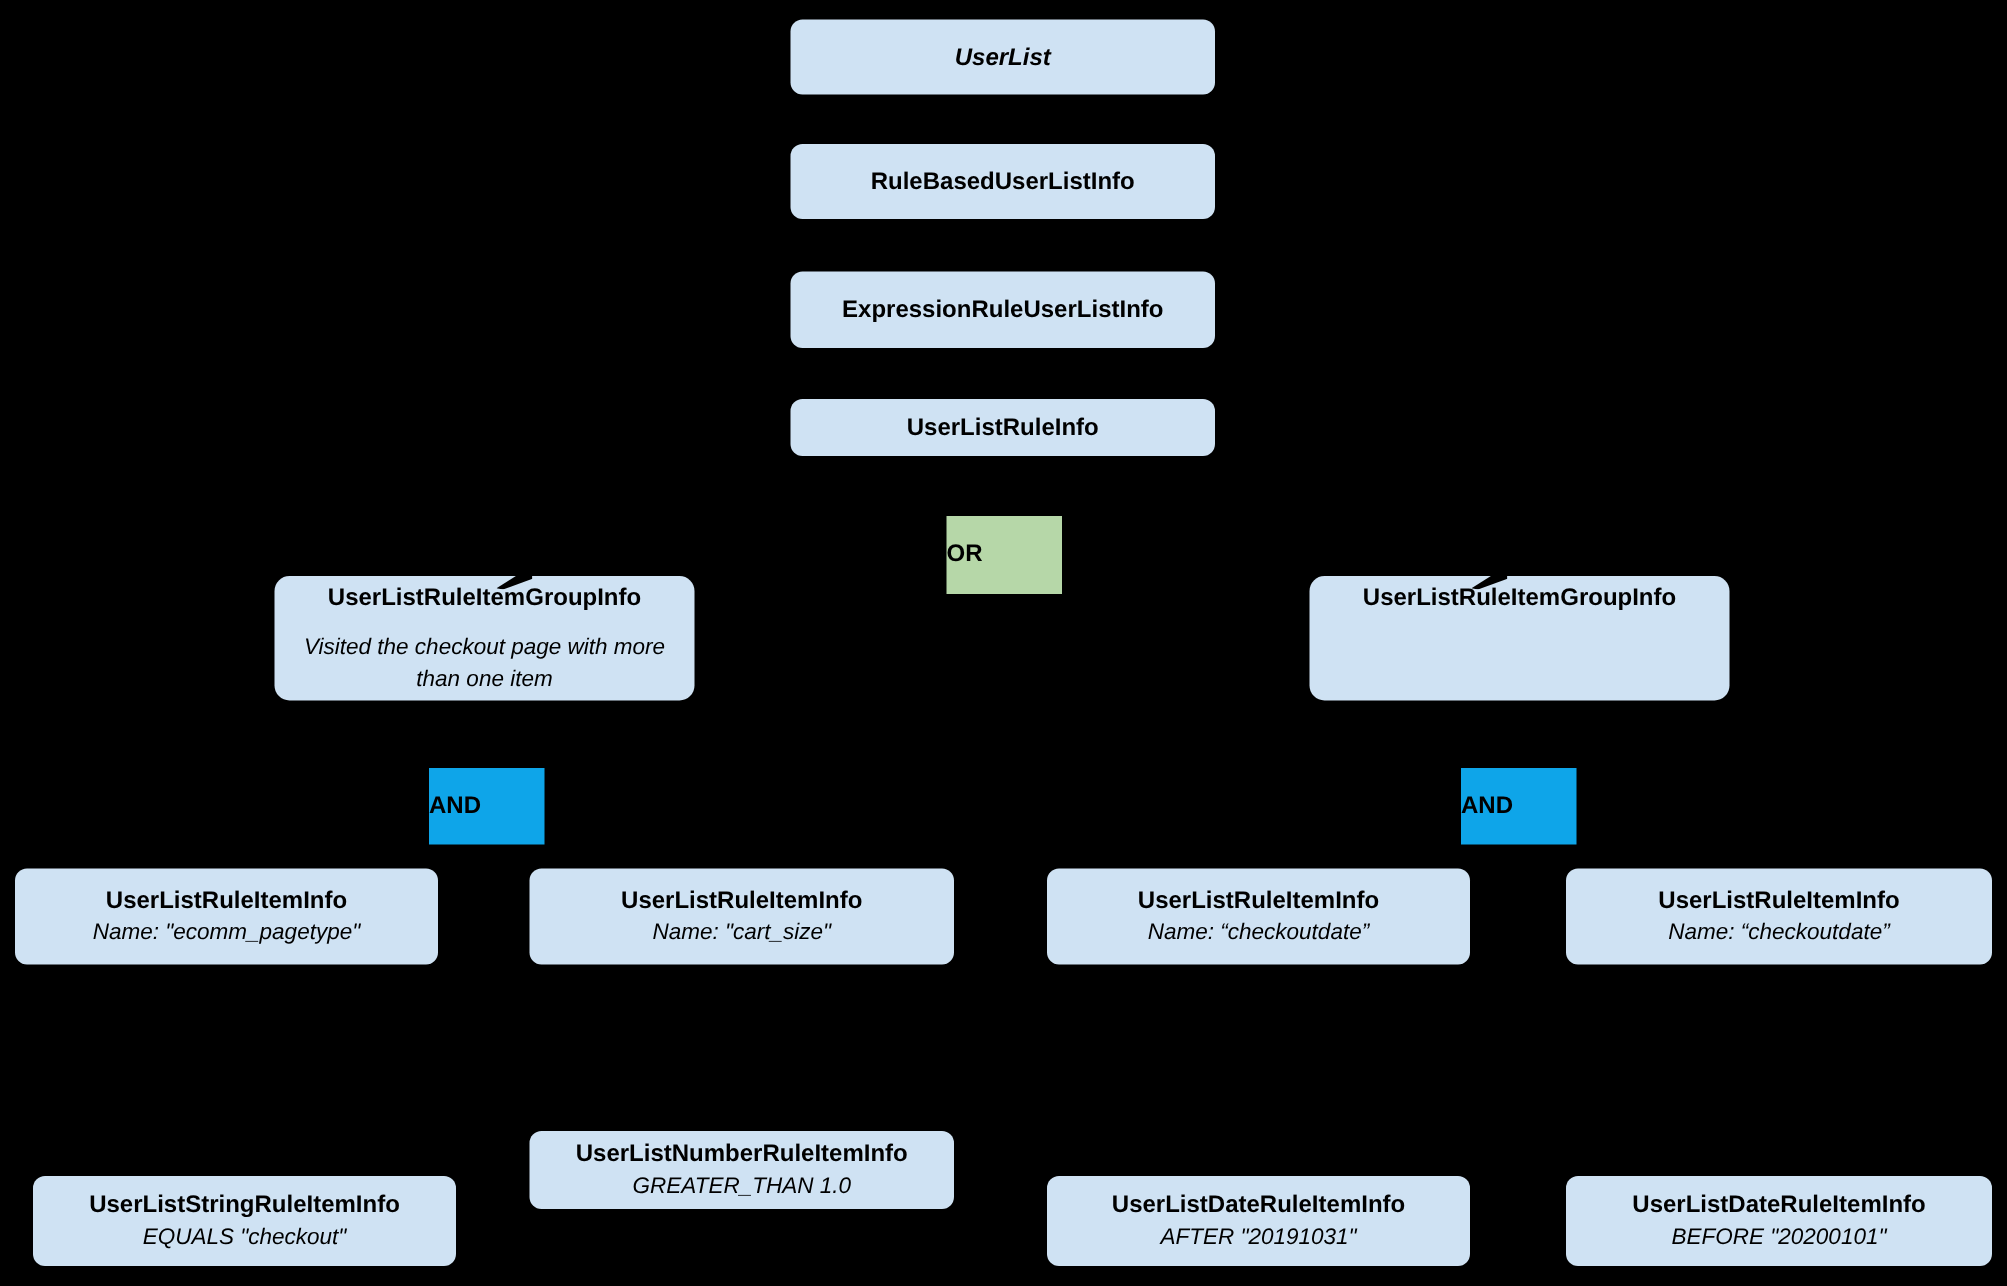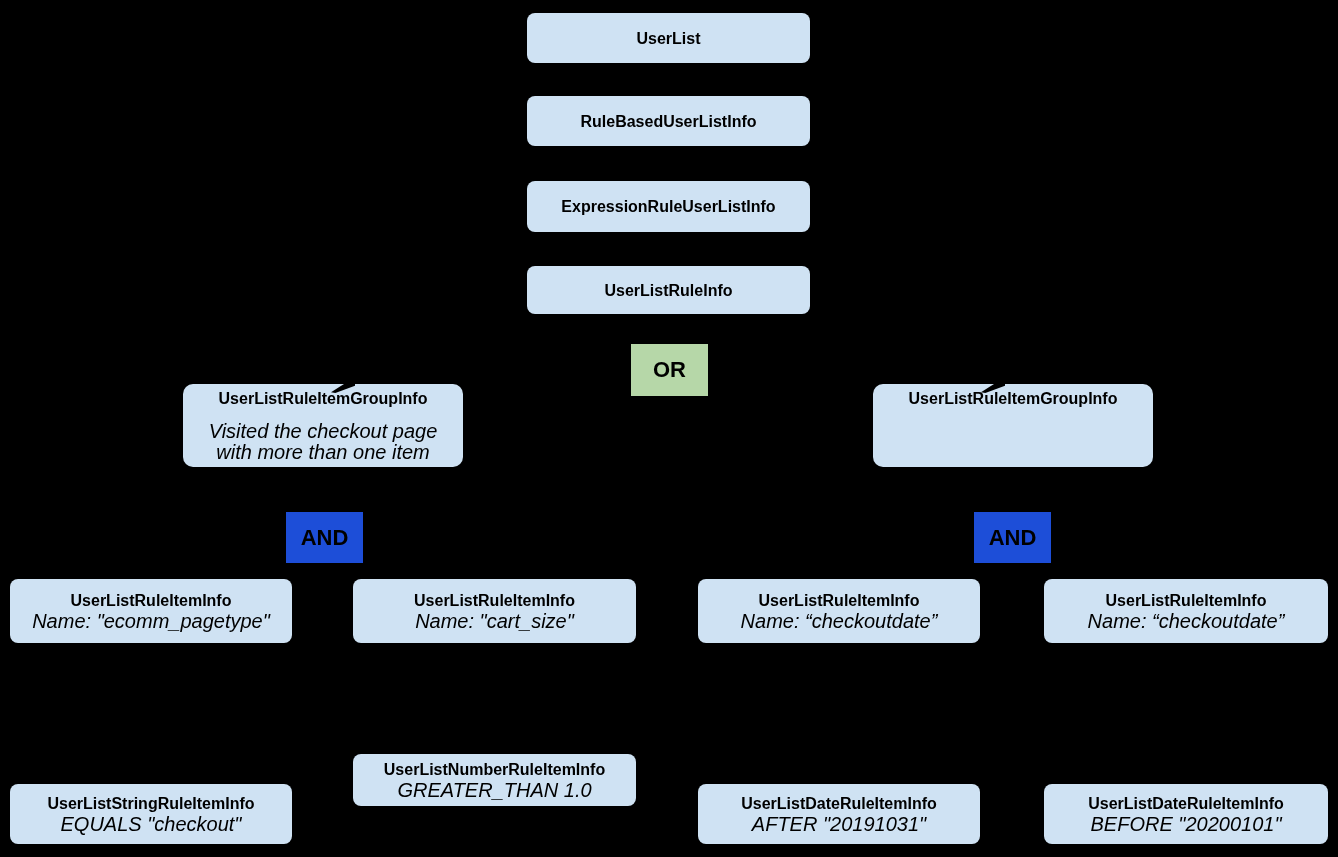--- a/index.html
+++ b/index.html
@@ -29,65 +29,65 @@
     padding: 2px 10px;
   }
   .node .title {
     font-weight: bold;
     font-size: 16px;
     line-height: 21px;
     white-space: nowrap;
   }
   .node .subtitle {
     font-style: italic;
-    font-size: 20px;
+    font-size: 15px;
     line-height: 21px;
   }
   .group-node {
     border-radius: 10px;
     padding: 4px 14px;
     justify-content: space-between;
   }
   .op {
     position: absolute;
     display: flex;
     align-items: center;
-    justify-content: center;
+    justify-content: flex-start;
     font-weight: bold;
-    font-size: 22px;
+    font-size: 16px;
     box-sizing: border-box;
   }
   .op-or { background: #b6d7a8; }
-  .op-and { background: #1d4ed8; }
+  .op-and { background: #0ea5e9; }
   .arrowhead {
     position: absolute;
     width: 24px;
     height: 16px;
     background: #000000;
     clip-path: polygon(0% 95%, 100% 0%, 100% 55%, 18% 100%);
   }
 </style>
 </head>
 <body>
 
 <div class="canvas">
 
-  <div class="node" style="left:527px; top:13px; width:283px; height:50px;">
+  <div class="node" style="left:527px; top:13px; width:283px; height:50px;font-style:italic;">
     <div class="title">UserList</div>
   </div>
 
   <div class="node" style="left:527px; top:181px; width:283px; height:51px;">
     <div class="title">ExpressionRuleUserListInfo</div>
   </div>
 
   <div class="node" style="left:527px; top:96px; width:283px; height:50px;">
     <div class="title">RuleBasedUserListInfo</div>
   </div>
 
-  <div class="node" style="left:527px; top:266px; width:283px; height:48px;">
+  <div class="node" style="left:527px; top:266px; width:283px; height:38px;">
     <div class="title">UserListRuleInfo</div>
   </div>
 
   <div class="op op-or" style="left:631px; top:344px; width:77px; height:52px;">
     <span>OR</span>
   </div>
 
   <div class="node group-node" style="left:183px; top:384px; width:280px; height:83px;">
     <div class="title">UserListRuleItemGroupInfo</div>
     <div class="subtitle">Visited the checkout page with more than one item</div>
@@ -121,21 +121,21 @@
   <div class="node" style="left:698px; top:579px; width:282px; height:64px;">
     <div class="title">UserListRuleItemInfo</div>
     <div class="subtitle">Name: “checkoutdate”</div>
   </div>
 
   <div class="node" style="left:1044px; top:579px; width:284px; height:64px;">
     <div class="title">UserListRuleItemInfo</div>
     <div class="subtitle">Name: “checkoutdate”</div>
   </div>
 
-  <div class="node" style="left:10px; top:784px; width:282px; height:60px;">
+  <div class="node" style="left:22px; top:784px; width:282px; height:60px;">
     <div class="title">UserListStringRuleItemInfo</div>
     <div class="subtitle">EQUALS "checkout"</div>
   </div>
 
   <div class="node" style="left:353px; top:740px; width:283px; height:52px;margin-top:14px;">
     <div class="title">UserListNumberRuleItemInfo</div>
     <div class="subtitle">GREATER_THAN 1.0</div>
   </div>
 
   <div class="node" style="left:698px; top:784px; width:282px; height:60px;">

